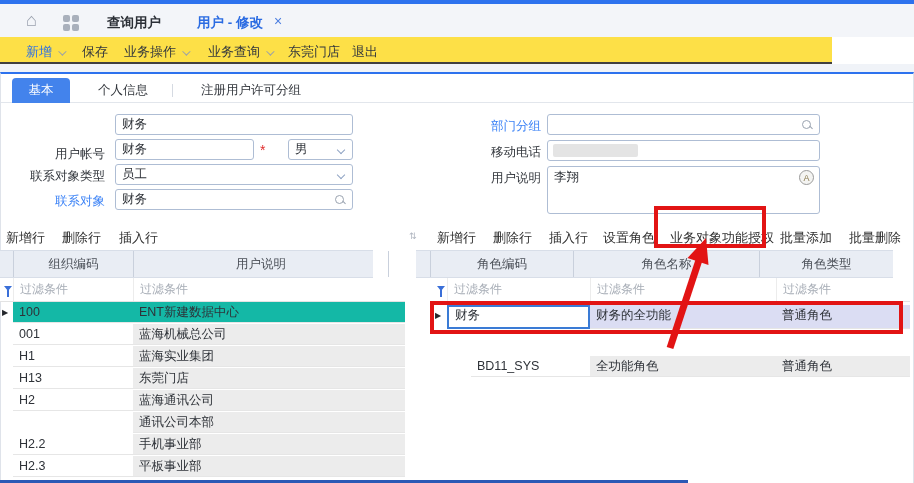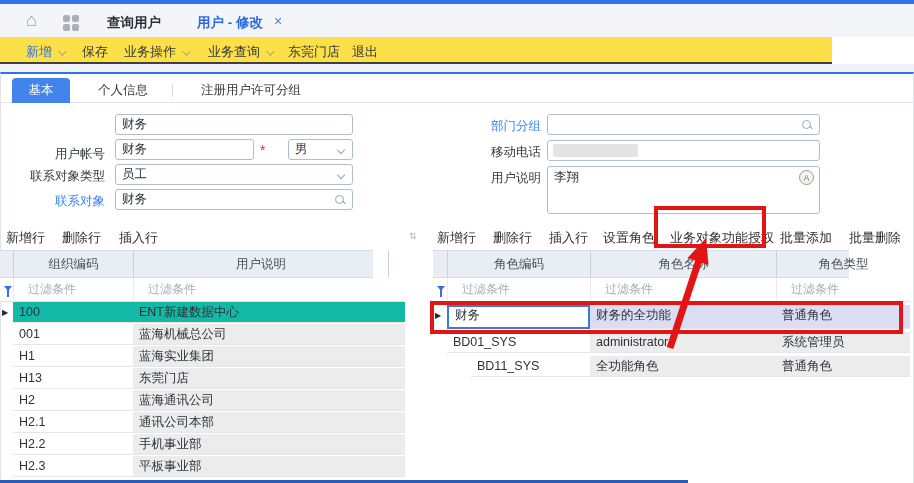--- a/index.html
+++ b/index.html
@@ -49,21 +49,21 @@
   .circA { position:absolute; right:5px; top:3px; width:15px; height:15px; border:1px solid #9A9A9A; border-radius:50%; font-size:9px; line-height:14px; text-align:center; color:#8A7A50; background:#F4F4F2; }
 
   
   .gtb-item { position:absolute; top:229px; font-size:13px; color:#2F2F2F; white-space:nowrap; cursor:default; }
   .splitter-icon { position:absolute; left:409px; top:231px; font-size:9px; color:#B0B6C0; }
 
   
   .ghead { position:absolute; top:250px; height:28px; background:#E9EDF4; border-top:1px solid #D8DEE8; border-bottom:1px solid #D8DEE8; }
   .ghead .hcell { position:absolute; top:0; height:26px; line-height:26px; text-align:center; font-size:12.5px; color:#4A4F57; border-left:1px solid #C9D0DC; }
   .gfilter { position:absolute; top:278px; height:24px; background:#fff; border-bottom:1px solid #E3E3E3; }
-  .gfilter .fcell { position:absolute; top:0; height:23px; line-height:23px; font-size:12px; color:#A7ADB6; padding-left:14px; border-left:1px solid #ECECEC; }
+  .gfilter .fcell { position:absolute; top:0; height:23px; line-height:23px; font-size:12px; color:#A7ADB6; padding-left:6px; border-left:1px solid #ECECEC; }
   .funnel { position:absolute; left:4px; top:8px; width:0; height:0; border-left:4px solid transparent; border-right:4px solid transparent; border-top:5px solid #3A6FD8; }
   .funnel::after { content:""; position:absolute; left:-1px; top:-1px; width:2px; height:7px; background:#3A6FD8; }
   .grow { position:absolute; height:22px; }
   .grow .cell { position:absolute; top:0; height:21px; line-height:21px; font-size:12.5px; color:#2E3238; padding-left:6px; white-space:nowrap; overflow:hidden; border-bottom:1px solid #E6E6E6; }
   .cell.grey { background:#ECECEC; }
   .cell.white { background:#FFFFFF; }
   .row-marker { position:absolute; left:2px; top:0; height:21px; line-height:21px; font-size:8px; color:#23262B; }
   .sel-left .cell { background:#14b8a6; }
   .sel-right .cell { background:#DBDDF3; }
   .sel-right .cell.focuscell { background:#fff; border:2px solid #3A7BD5; line-height:17px; }
@@ -183,57 +183,51 @@
     <div class="cell white" style="left:13px;width:120px;">H13</div>
     <div class="cell grey" style="left:133px;width:255px;">东莞门店</div>
     <div class="cell grey" style="left:388px;width:17px;"></div>
   </div>
   <div class="grow" style="left:0;top:390px;width:405px;">
     <div class="cell white" style="left:13px;width:120px;">H2</div>
     <div class="cell grey" style="left:133px;width:255px;">蓝海通讯公司</div>
     <div class="cell grey" style="left:388px;width:17px;"></div>
   </div>
   <div class="grow" style="left:0;top:412px;width:405px;">
-    <div class="cell white" style="left:13px;width:120px;">H2.1</div>
     <div class="cell grey" style="left:133px;width:255px;">通讯公司本部</div>
     <div class="cell grey" style="left:388px;width:17px;"></div>
   </div>
   <div class="grow" style="left:0;top:434px;width:405px;">
     <div class="cell white" style="left:13px;width:120px;">H2.2</div>
     <div class="cell grey" style="left:133px;width:255px;">手机事业部</div>
     <div class="cell grey" style="left:388px;width:17px;"></div>
   </div>
   <div class="grow" style="left:0;top:456px;width:405px;">
     <div class="cell white" style="left:13px;width:120px;">H2.3</div>
     <div class="cell grey" style="left:133px;width:255px;">平板事业部</div>
     <div class="cell grey" style="left:388px;width:17px;"></div>
   </div>
 
-  <div class="ghead" style="left:433px;width:416px;">
+  <div class="ghead" style="left:416px;width:477px;">
     <div class="hcell" style="left:14px;width:143px;">角色编码</div>
     <div class="hcell" style="left:343px;width:134px;">角色类型</div>
     <div class="hcell" style="left:157px;width:186px;">角色名称</div>
   </div>
   <div class="gfilter" style="left:433px;width:477px;">
     <span class="funnel"></span>
     <div class="fcell" style="left:14px;width:143px;">过滤条件</div>
     <div class="fcell" style="left:157px;width:186px;">过滤条件</div>
     <div class="fcell" style="left:343px;width:134px;">过滤条件</div>
   </div>
 
   <div class="grow sel-right" style="left:433px;top:305px;width:477px;height:25px;">
     <span class="row-marker">▶</span>
     <div class="cell focuscell" style="left:14px;width:143px;height:24px;">财务</div>
     <div class="cell" style="left:157px;width:186px;height:24px;">财务的全功能</div>
     <div class="cell" style="left:343px;width:134px;height:24px;">普通角色</div>
-  </div>
-  <div class="grow" style="left:433px;top:332px;width:477px;">
-    <div class="cell white" style="left:14px;width:143px;">BD01_SYS</div>
-    <div class="cell grey" style="left:157px;width:186px;">administrator</div>
-    <div class="cell grey" style="left:343px;width:134px;">系统管理员</div>
   </div>
   <div class="grow" style="left:433px;top:356px;width:477px;">
     <div class="cell white" style="left:14px;width:143px;margin-left:24px;">BD11_SYS</div>
     <div class="cell grey" style="left:157px;width:186px;">全功能角色</div>
     <div class="cell grey" style="left:343px;width:134px;">普通角色</div>
   </div>
 
   <div class="bottom-line"></div>
 
   <div class="anno-box" style="left:654px;top:206px;width:112px;height:42px;"></div>

